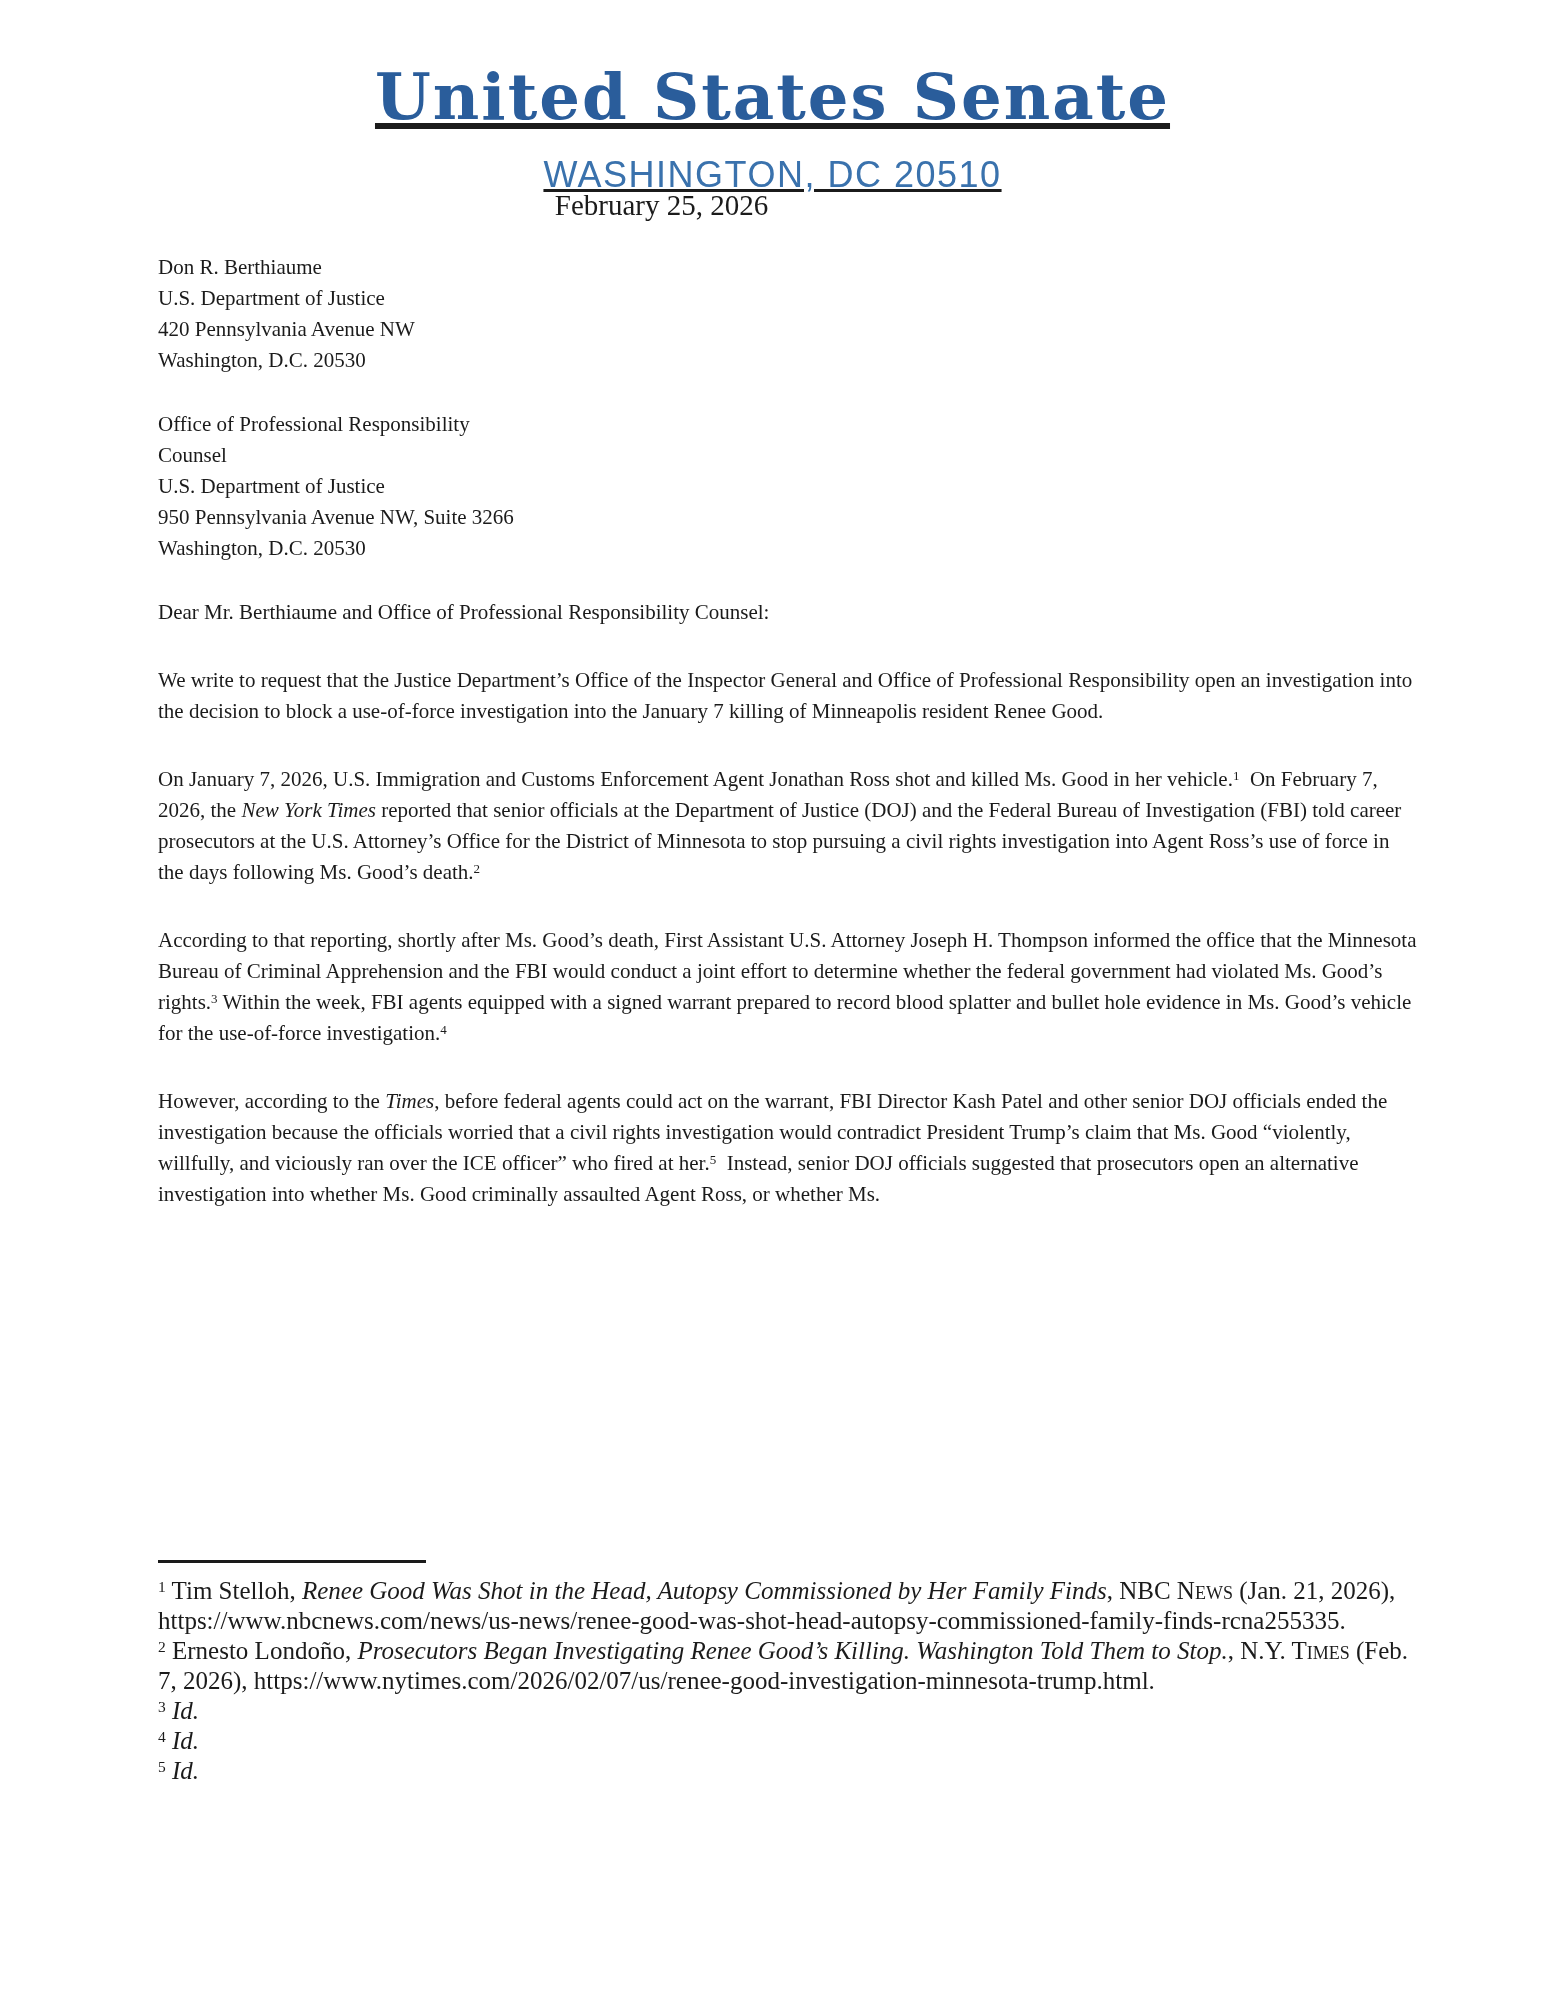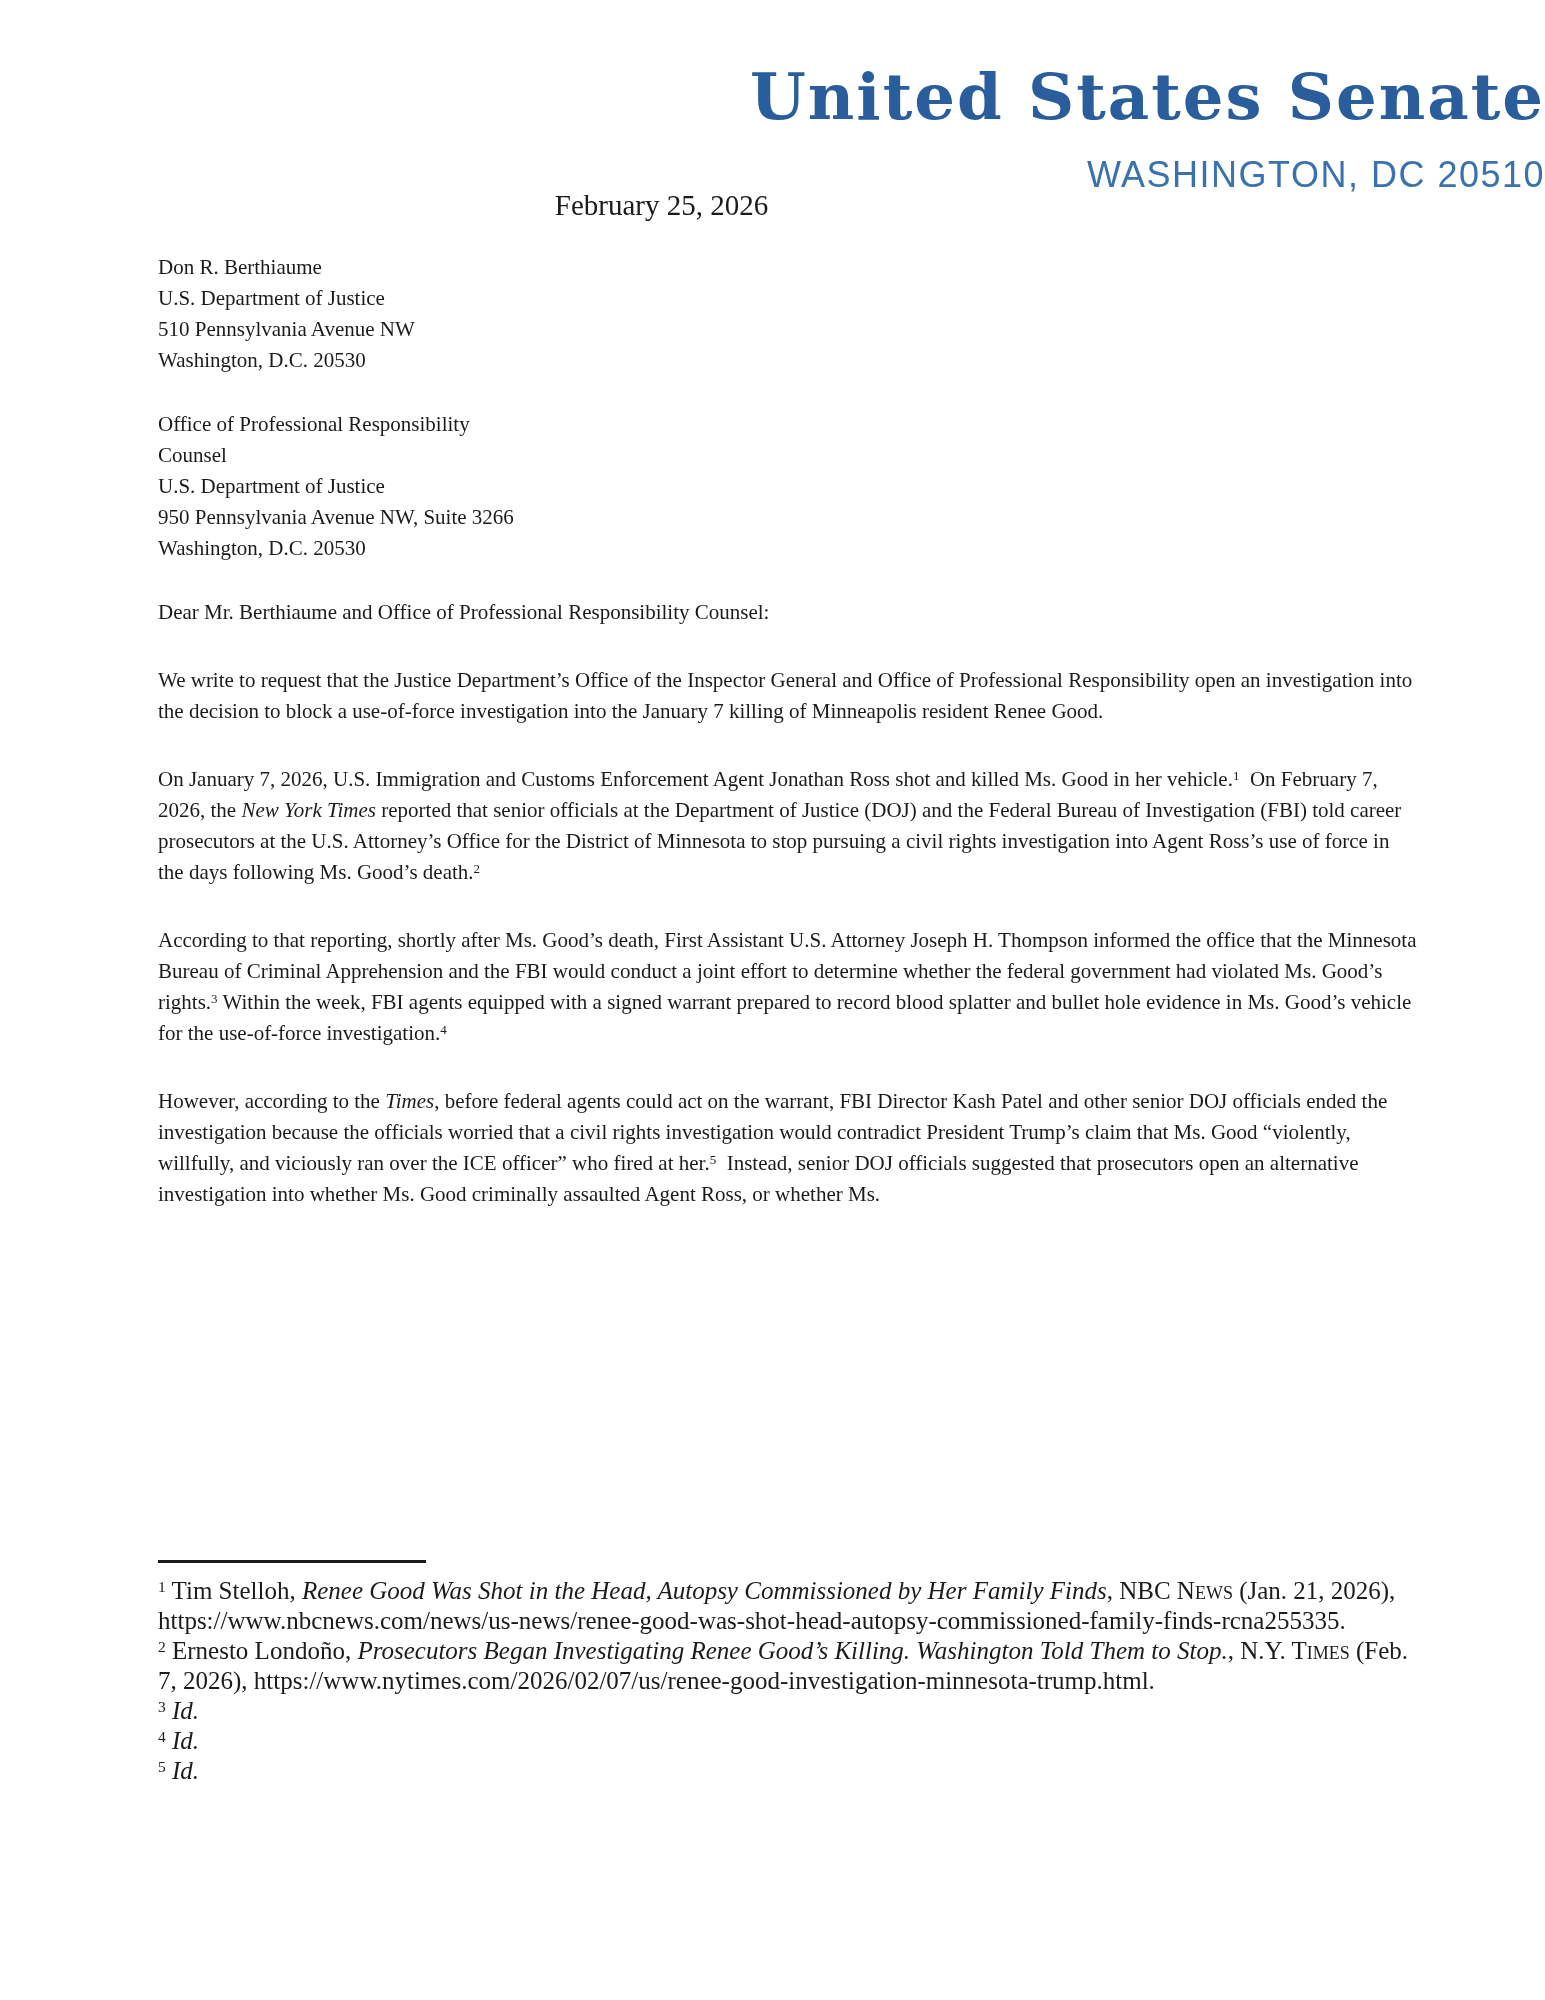--- a/index.html
+++ b/index.html
@@ -10,21 +10,22 @@
   .page {
     position: relative;
     width: 1545px;
     height: 2000px;
     background: #ffffff;
     overflow: hidden;
     font-family: "Liberation Serif", serif;
     color: var(--text-color, #1b1b1b);
   }
   .letterhead {
-    text-align: right;
+    text-align: center;
+    text-decoration: underline;
   }
   .wordmark {
     margin-top: 60px;
     font-family: "DejaVu Serif", serif;
     font-weight: 700;
     font-size: 64px;
     line-height: 74px;
     color: var(--wordmark-blue, #2a5d9b);
     letter-spacing: 2px;
   }
@@ -91,21 +92,21 @@
     <div class="letterhead-address">WASHINGTON, DC 20510</div>
   </div>
 
   <div class="date-line">February 25, 2026</div>
 
   <div class="content">
 
     <div class="recipient">
         <div>Don R. Berthiaume</div>
         <div>U.S. Department of Justice</div>
-        <div>510 Pennsylvania Avenue NW</div>
+        <div>420 Pennsylvania Avenue NW</div>
         <div>Washington, D.C. 20530</div>
       </div>
 
     <div class="recipient">
         <div>Office of Professional Responsibility</div>
         <div>Counsel</div>
         <div>U.S. Department of Justice</div>
         <div>950 Pennsylvania Avenue NW, Suite 3266</div>
         <div>Washington, D.C. 20530</div>
       </div>

